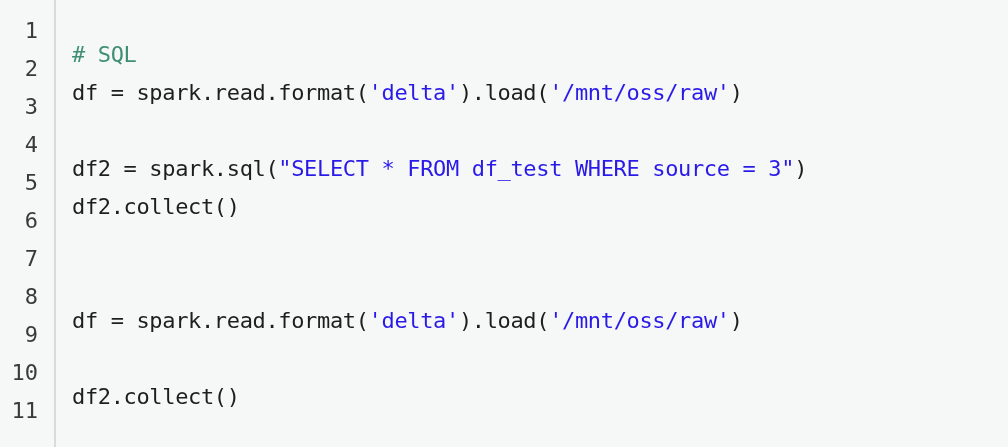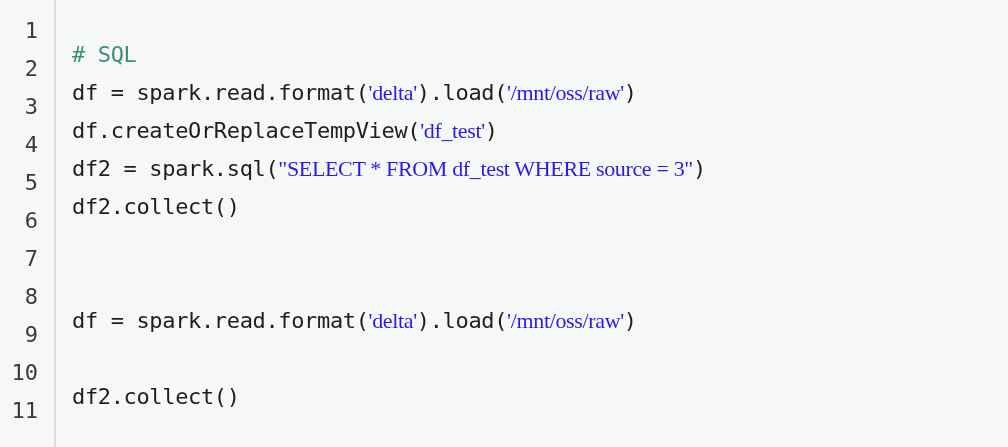--- a/index.html
+++ b/index.html
@@ -58,32 +58,32 @@
     color: #1e1e1e;
     font-family: "DejaVu Sans Mono", "Liberation Mono", monospace;
     white-space: pre;
     letter-spacing: -0.35px;
     margin-top: 48px;
   }
 
   .tok { white-space: pre; }
   .tok-plain   { color: #1e1e1e; }
   .tok-comment { color: #3f8f74; }
-  .tok-string  { color: #2a1ae8; font-family: Liberation Serif, serif; }
+  .tok-string  { color: #2a1ae8; }
   .tok-number  { color: #2a8558; }
 </style>
 </head>
 <body>
 
 <div id="code-editor" style="background: rgb(246, 247, 247);">
   <div id="gutter-divider" style="background: rgb(217, 219, 219);"></div>
   <div id="code-lines">
       <div class="code-line"><span class="line-number" style="color: rgb(58, 58, 58);">1</span><span class="line-content"><span class="tok tok-comment" style="color: rgb(63, 143, 116);"># SQL</span></span></div>
       <div class="code-line"><span class="line-number" style="color: rgb(58, 58, 58);">2</span><span class="line-content"><span class="tok tok-plain" style="color: rgb(30, 30, 30);">df = spark.read.format(</span><span class="tok tok-string" style="color: rgb(42, 26, 232);">'delta'</span><span class="tok tok-plain" style="color: rgb(30, 30, 30);">).load(</span><span class="tok tok-string" style="color: rgb(42, 26, 232);">'/mnt/oss/raw'</span><span class="tok tok-plain" style="color: rgb(30, 30, 30);">)</span></span></div>
-      <div class="code-line"><span class="line-number" style="color: rgb(58, 58, 58);">3</span><span class="line-content"><span class="tok tok-plain" style="color: rgb(30, 30, 30);">df.createOrReplaceTempView(</span><span class="tok tok-string" style="color: rgb(42, 26, 232);">'df_test'</span><span class="tok tok-plain" style="color: rgb(30, 30, 30);">)</span></span></div>
+      <div class="code-line"><span class="line-number" style="color: rgb(58, 58, 58);">3</span></div>
       <div class="code-line"><span class="line-number" style="color: rgb(58, 58, 58);">4</span><span class="line-content"><span class="tok tok-plain" style="color: rgb(30, 30, 30);">df2 = spark.sql(</span><span class="tok tok-string" style="color: rgb(42, 26, 232);">"SELECT * FROM df_test WHERE source = 3"</span><span class="tok tok-plain" style="color: rgb(30, 30, 30);">)</span></span></div>
       <div class="code-line"><span class="line-number" style="color: rgb(58, 58, 58);">5</span><span class="line-content"><span class="tok tok-plain" style="color: rgb(30, 30, 30);">df2.collect()</span></span></div>
       <div class="code-line"><span class="line-number" style="color: rgb(58, 58, 58);">6</span><span class="line-content"></span></div>
       <div class="code-line"><span class="line-number" style="color: rgb(58, 58, 58);">7</span></div>
       <div class="code-line"><span class="line-number" style="color: rgb(58, 58, 58);">8</span><span class="line-content"><span class="tok tok-plain" style="color: rgb(30, 30, 30);">df = spark.read.format(</span><span class="tok tok-string" style="color: rgb(42, 26, 232);">'delta'</span><span class="tok tok-plain" style="color: rgb(30, 30, 30);">).load(</span><span class="tok tok-string" style="color: rgb(42, 26, 232);">'/mnt/oss/raw'</span><span class="tok tok-plain" style="color: rgb(30, 30, 30);">)</span></span></div>
       <div class="code-line"><span class="line-number" style="color: rgb(58, 58, 58);">9</span></div>
       <div class="code-line"><span class="line-number" style="color: rgb(58, 58, 58);">10</span><span class="line-content"><span class="tok tok-plain" style="color: rgb(30, 30, 30);">df2.collect()</span></span></div>
       <div class="code-line"><span class="line-number" style="color: rgb(58, 58, 58);">11</span><span class="line-content"></span></div>
     </div>
 </div>

